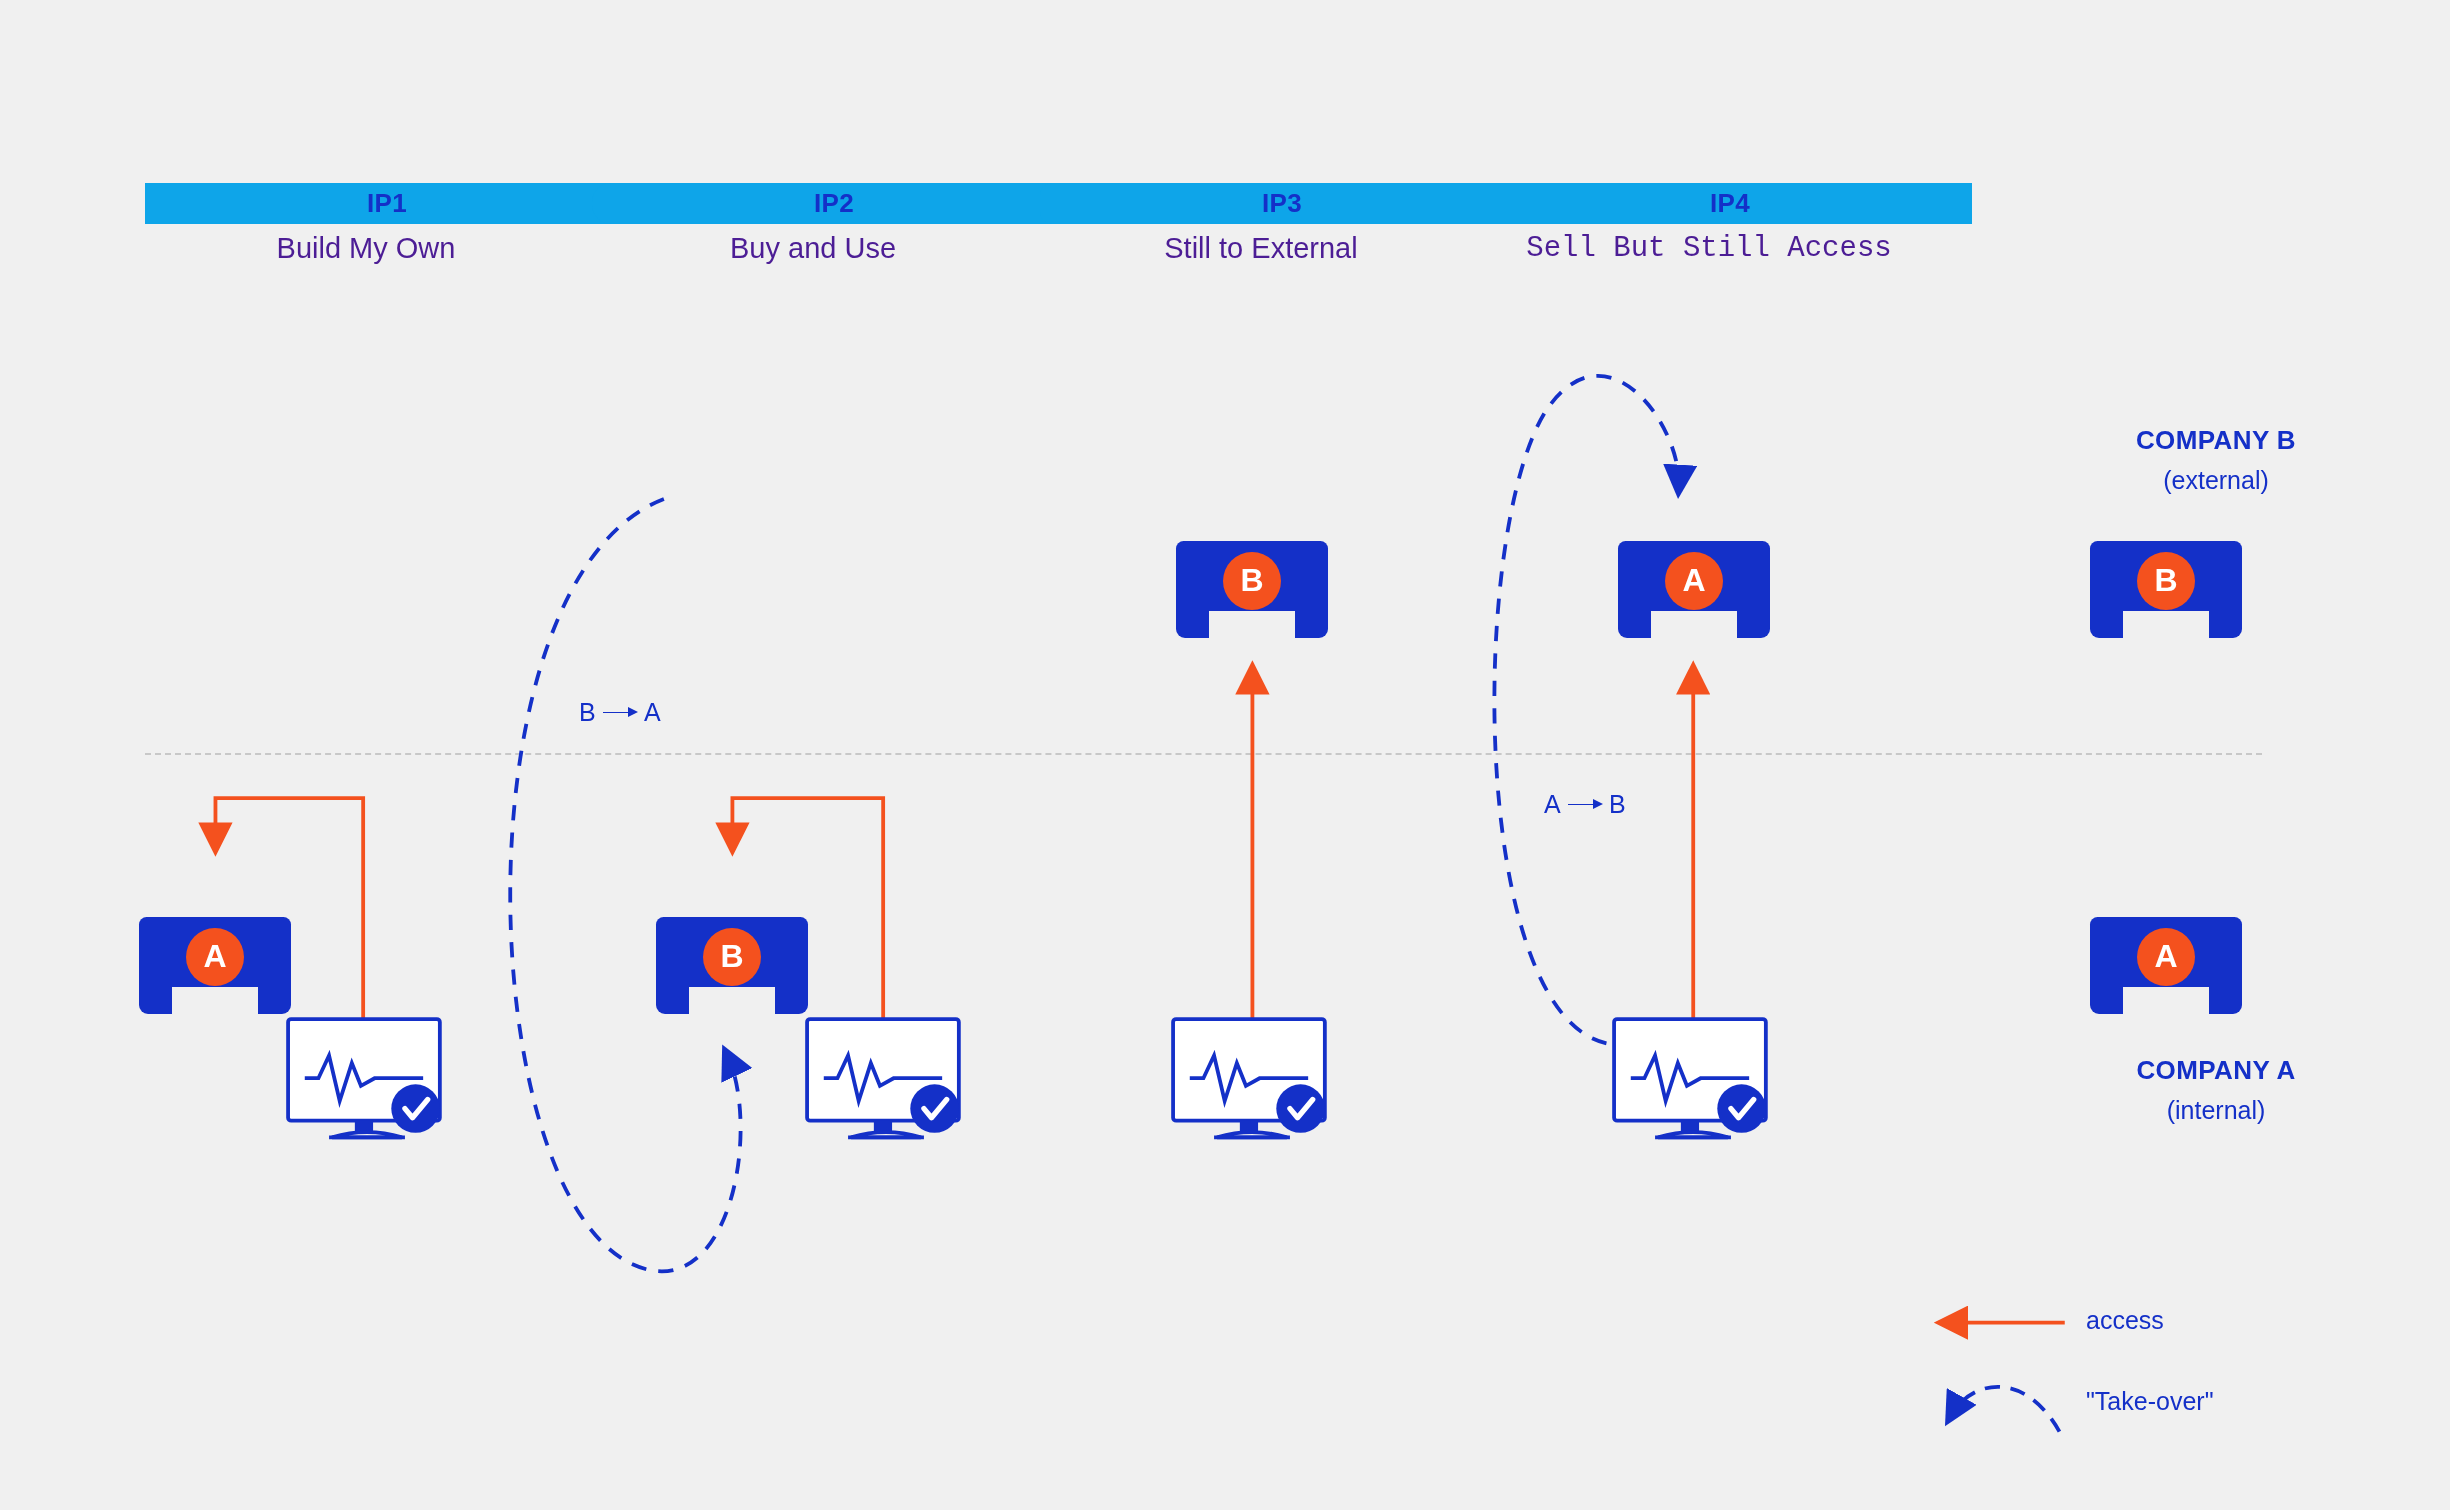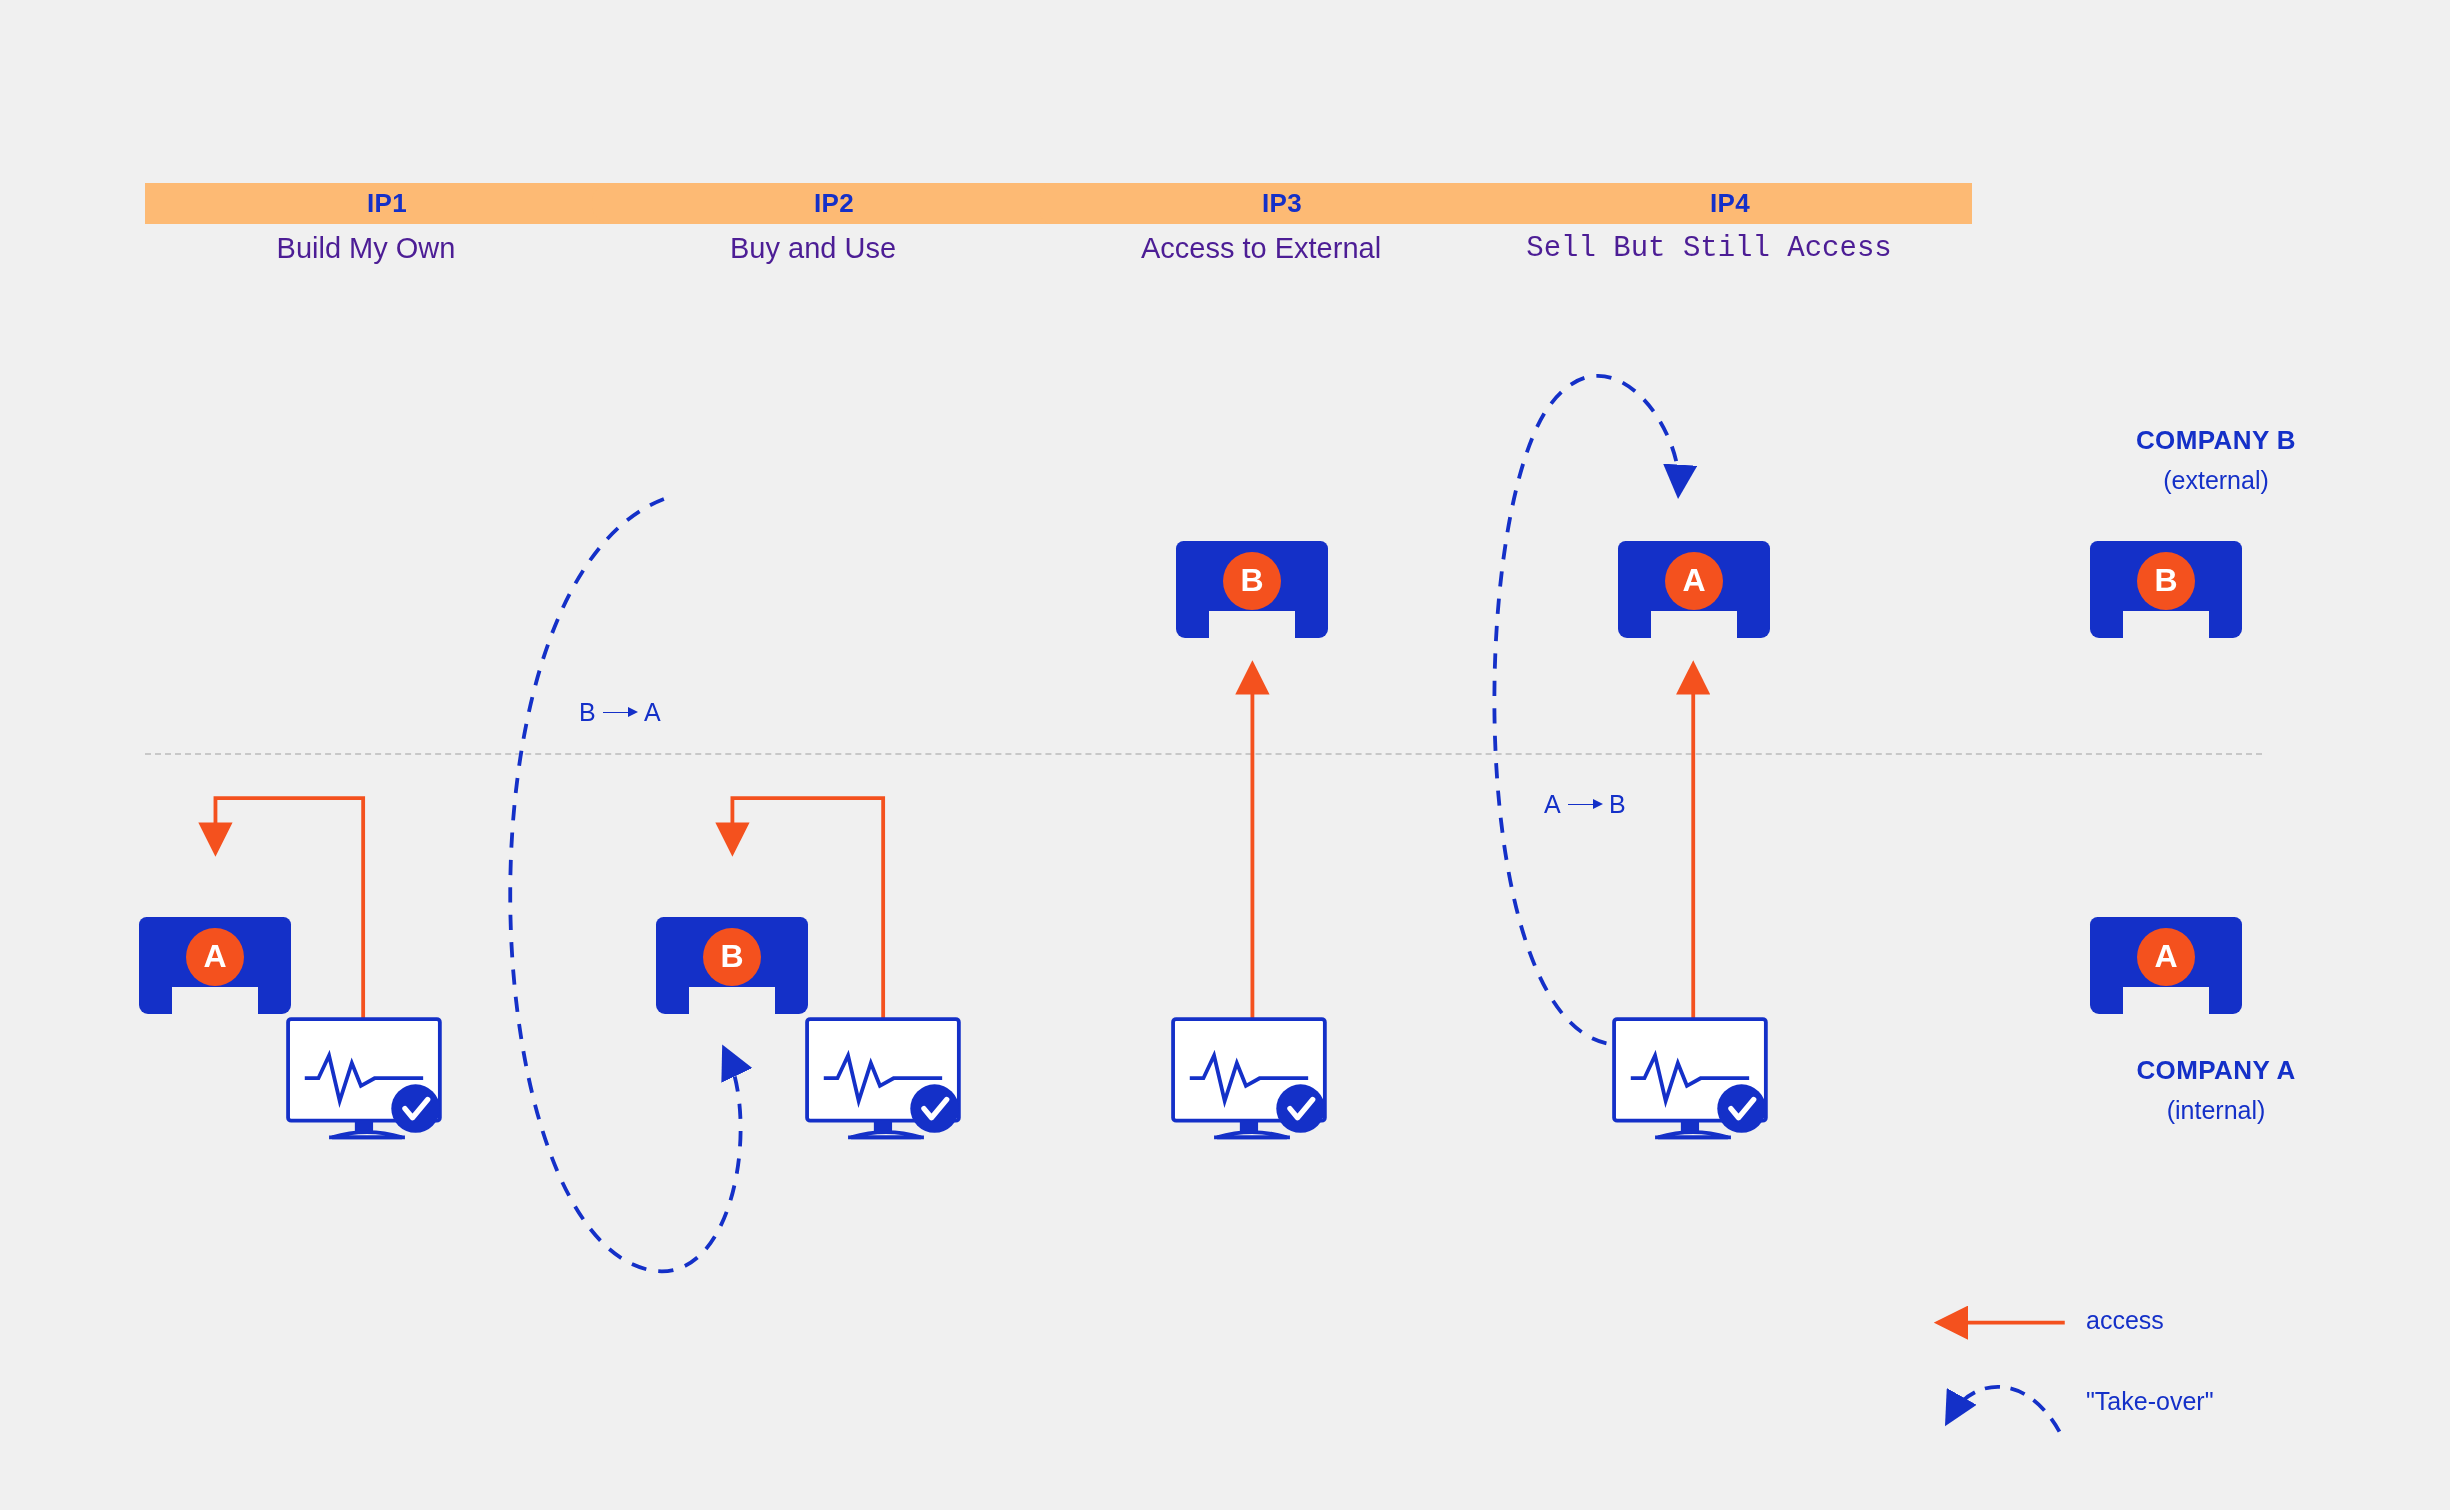--- a/index.html
+++ b/index.html
@@ -18,21 +18,21 @@
     position: absolute;
     left: 0; top: 0;
     width: 2450px;
     height: 1511px;
   }
   
   .col-head {
     position: absolute;
     width: 484px;
     height: 41px;
-    background: #fdba74;
+    background: #0ea5e9;
     color: #1430c8;
     font-weight: bold;
     font-size: 26px;
     display: flex;
     align-items: center;
     justify-content: center;
     letter-spacing: 0.4px;
   }
   .col-sub {
     position: absolute;
@@ -157,21 +157,21 @@
     </div>
   <div class="col-head" style="left:1040px; top:183px;border-radius:12px;">
       <span>IP3</span>
     </div>
   <div class="col-head" style="left:1488px; top:183px;align-items:center;">
       <span>IP4</span>
     </div>
 
   <div class="col-sub" style="left:145px;">Build My Own</div>
   <div class="col-sub" style="left:592px;">Buy and Use</div>
-  <div class="col-sub" style="left:1040px;">Access to External</div>
+  <div class="col-sub" style="left:1040px;">Still to External</div>
   <div class="col-sub" style="left:1488px;font-family:Liberation Mono, monospace;">Sell But Still Access</div>
 
   <div class="hsep"></div>
 
   <svg class="overlay" viewBox="0 0 3218 1984">
     <defs>
       <marker id="arrOrange" markerWidth="9" markerHeight="9" refX="6" refY="4.5" orient="auto">
         <path d="M0,0 L9,4.5 L0,9 z" fill="#f4511e"></path>
       </marker>
       <marker id="arrBlue" markerWidth="9" markerHeight="9" refX="6" refY="4.5" orient="auto">

